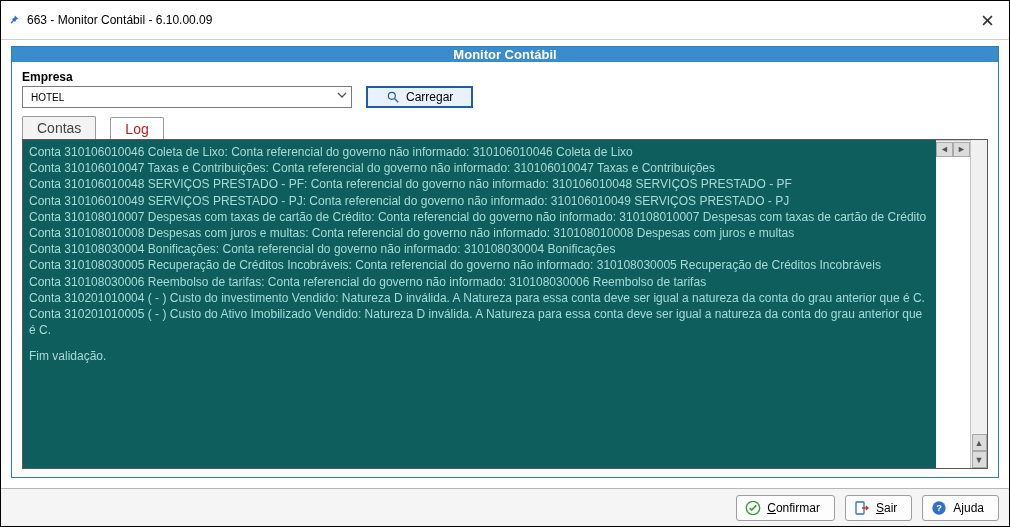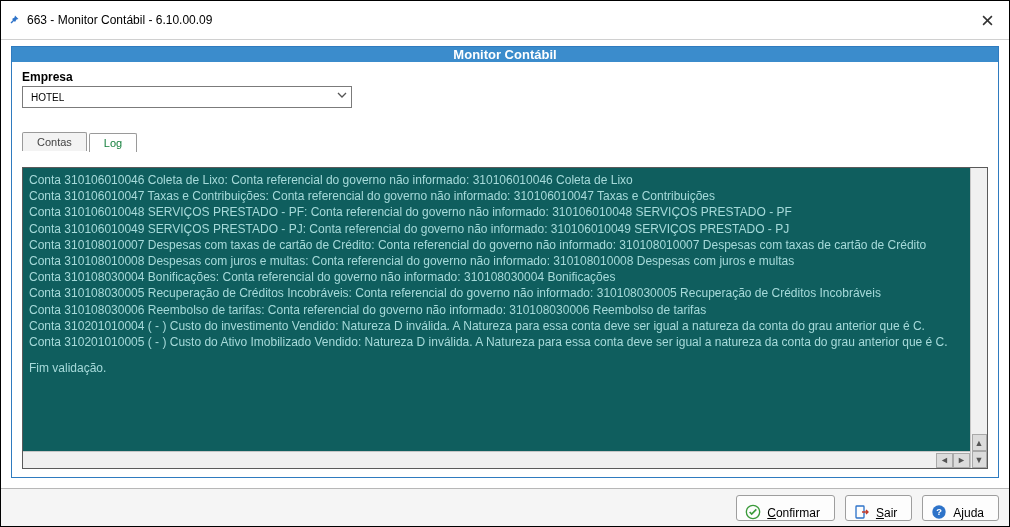--- a/index.html
+++ b/index.html
@@ -7,44 +7,44 @@
   .window { width: 1010px; height: 527px; background: #fff; border: 1px solid #000; display: flex; flex-direction: column; position: relative; }
   
   .titlebar { height: 39px; background: #fff; display: flex; align-items: center; padding: 0 4px 0 6px; border-bottom: 1px solid #d0d0d0; }
   .titlebar .pin-icon { width: 14px; height: 14px; margin-right: 6px; display:flex; align-items:center; justify-content:center; }
   .titlebar .title-text { flex: 1; font-size: 12px; }
   .titlebar .close-btn { width: 36px; height: 22px; display: flex; align-items: center; justify-content: center; cursor: pointer; }
   
   .client { flex: 1; padding: 6px 10px 10px 10px; display: flex; flex-direction: column; }
   .panel { border: 1px solid #2f7bbf; background: #fff; flex: 1; display: flex; flex-direction: column; }
   .panel-header { background: #3b8ccc; color: #fff; font-weight: bold; text-align: center; font-size: 13px; padding: 0 0; }
-  .panel-body { padding: 8px 10px 8px 10px; flex: 1; display: flex; flex-direction: column; gap: 16px; }
+  .panel-body { padding: 8px 10px 8px 10px; flex: 1; display: flex; flex-direction: column; }
   
   .filter-row { display: flex; align-items: flex-end; gap: 14px; margin-bottom: 6px; }
   .field-group { display: flex; flex-direction: column; }
   .field-label { font-size: 12px; font-weight: bold; margin-bottom: 2px; }
   .combo { width: 330px; height: 22px; border: 1px solid #7b7b7b; background: #fff; display: flex; align-items: center; padding: 0 4px 0 8px; font-size: 10px; position: relative; }
   .combo .combo-arrow { position: absolute; right: 4px; top: 3px; }
   .btn-carregar { height: 22px; border: 2px solid #1f5fa8; background: #e9f1fa; padding: 0 18px; display: flex; align-items: center; gap: 6px; font-size: 12px; cursor: pointer; }
   
   .tabstrip { display: flex; align-items: flex-end; margin-top: 2px; }
-  .tab { border: 1px solid #9a9a9a; border-bottom: none; padding: 3px 14px; font-size: 11px; background: #f3f3f3; margin-right: 2px; cursor: pointer; border-radius: 2px 2px 0 0; color: #444; }
-  .tab.active { background: #fff; color: #15803d; font-weight: normal; position: relative; top: 1px; }
+  .tab { border: 1px solid #9a9a9a; border-bottom: none; padding: 3px 14px; font-size: 14px; background: #f3f3f3; margin-right: 14px; cursor: pointer; border-radius: 2px 2px 0 0; color: #444; }
+  .tab.active { background: #fff; color: #b91c1c; font-weight: normal; position: relative; top: 1px; }
   
   .log-wrap { flex: 1; border: 1px solid #5a5a5a; display: flex; position: relative; }
   .log-content { flex: 1; background: #0f5e5e; color: #a6dada; font-size: 12px; line-height: 1.35; padding: 4px 6px 6px 6px; overflow: hidden; position: relative; }
   .log-content div { white-space: normal; }
   .log-highlight { border: 2px solid #e02020; margin-top: 0px; padding: 0 2px; }
   .scrollbar-v { width: 17px; background: #f0f0f0; border-left: 1px solid #c6c6c6; display: flex; flex-direction: column; align-items: center; justify-content: flex-end; }
   .scroll-btn { width: 15px; height: 17px; background: #dcdcdc; border: 1px solid #a9a9a9; display:flex; align-items:center; justify-content:center; font-size:9px; color:#555; }
   .scrollbar-h { height: 17px; background: #f0f0f0; border-top: 1px solid #c6c6c6; display:flex; align-items:center; justify-content:flex-end; }
   .scrollbar-h .scroll-btn { width:17px; height:15px; }
   
   .footer { height: 38px; border-top: 1px solid #b7b7b7; display: flex; align-items: center; justify-content: flex-end; padding: 0 10px; gap: 10px; background: #f5f5f5; }
-  .footer-btn { height: 26px; border: 1px solid #9e9e9e; border-radius: 3px; background: #fdfdfd; padding: 0 14px 0 8px; display: flex; align-items: flex-end; gap: 6px; font-size: 12px; cursor: pointer; }
+  .footer-btn { height: 26px; border: 1px solid #9e9e9e; border-radius: 3px; background: #fdfdfd; padding: 0 14px 0 8px; display: flex; align-items: center; gap: 6px; font-size: 12px; cursor: pointer; }
   .footer-btn .underline { text-decoration: underline; }
   .icon { display: inline-flex; align-items: center; justify-content: center; }
 </style>
 </head>
 <body>
 
 <div class="window">
 
   <div class="titlebar">
     <span class="pin-icon icon">
@@ -70,29 +70,38 @@
             <span class="field-label">Empresa</span>
             <div class="combo">
               <span>HOTEL</span>
               <span class="combo-arrow icon">
                 <svg width="10" height="10" viewBox="0 0 10 10">
                     <path d="M1 3l4 4 4-4" fill="none" stroke="#555" stroke-width="1.3"></path>
                   </svg>
               </span>
             </div>
           </div>
+          <button class="btn-carregar">
+            <span class="icon">
+              <svg width="14" height="14" viewBox="0 0 24 24">
+                  <circle cx="10" cy="10" r="6" fill="none" stroke="#1f5fa8" stroke-width="2"></circle>
+                  <line x1="15" y1="15" x2="21" y2="21" stroke="#1f5fa8" stroke-width="2"></line>
+                </svg>
+            </span>
+            <span>Carregar</span>
+          </button>
         </div>
 
         <div class="tabstrip">
           <div class="tab">Contas</div>
           <div class="tab active">Log</div>
         </div>
 
         <div class="log-wrap">
-          <div style="flex:1; display:flex; flex-direction:column;">
+          <div style="flex:1; display:flex; flex-direction:row;">
             <div class="log-content" style="flex:1;">
               <div>Conta 310106010046 Coleta de Lixo: Conta referencial do governo não informado: 310106010046  Coleta de Lixo</div>
               <div>Conta 310106010047 Taxas e Contribuições: Conta referencial do governo não informado: 310106010047  Taxas e Contribuições</div>
               <div>Conta 310106010048 SERVIÇOS PRESTADO - PF: Conta referencial do governo não informado: 310106010048  SERVIÇOS PRESTADO - PF</div>
               <div>Conta 310106010049 SERVIÇOS PRESTADO - PJ: Conta referencial do governo não informado: 310106010049  SERVIÇOS PRESTADO - PJ</div>
               <div>Conta 310108010007 Despesas com taxas de cartão de Crédito: Conta referencial do governo não informado: 310108010007  Despesas com taxas de cartão de Crédito</div>
               <div>Conta 310108010008 Despesas com juros e multas: Conta referencial do governo não informado: 310108010008  Despesas com juros e multas</div>
               <div>Conta 310108030004 Bonificações: Conta referencial do governo não informado: 310108030004  Bonificações</div>
               <div>Conta 310108030005 Recuperação de Créditos Incobráveis: Conta referencial do governo não informado: 310108030005  Recuperação de Créditos Incobráveis</div>
               <div>Conta 310108030006 Reembolso de tarifas: Conta referencial do governo não informado: 310108030006  Reembolso de tarifas</div>

